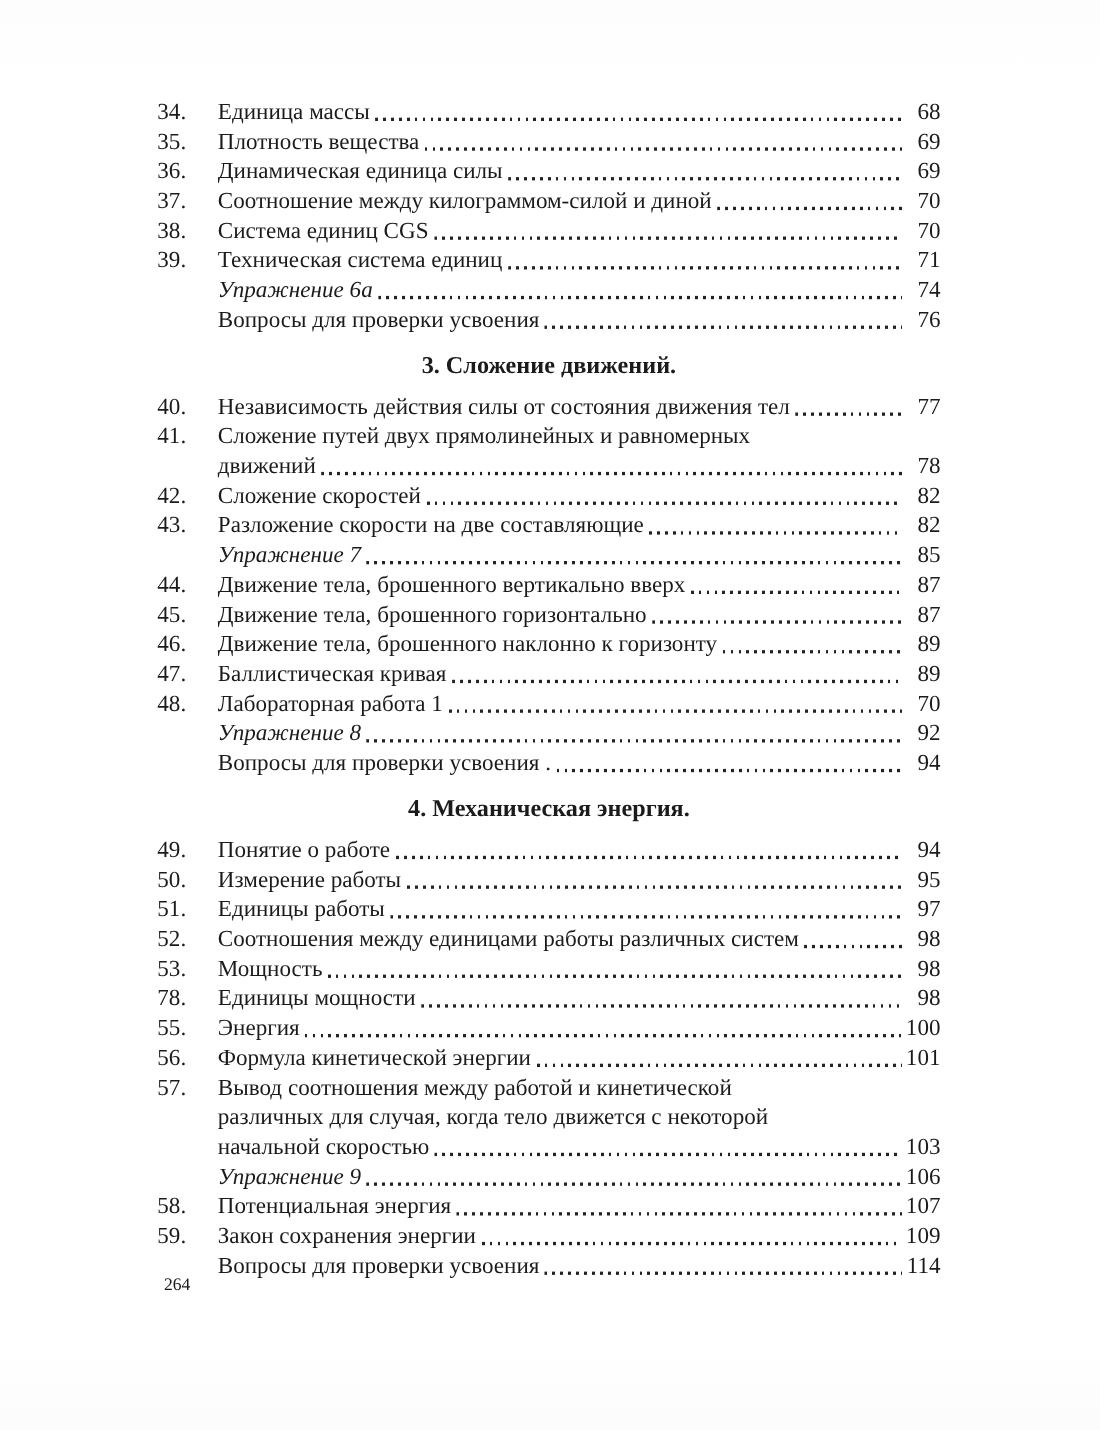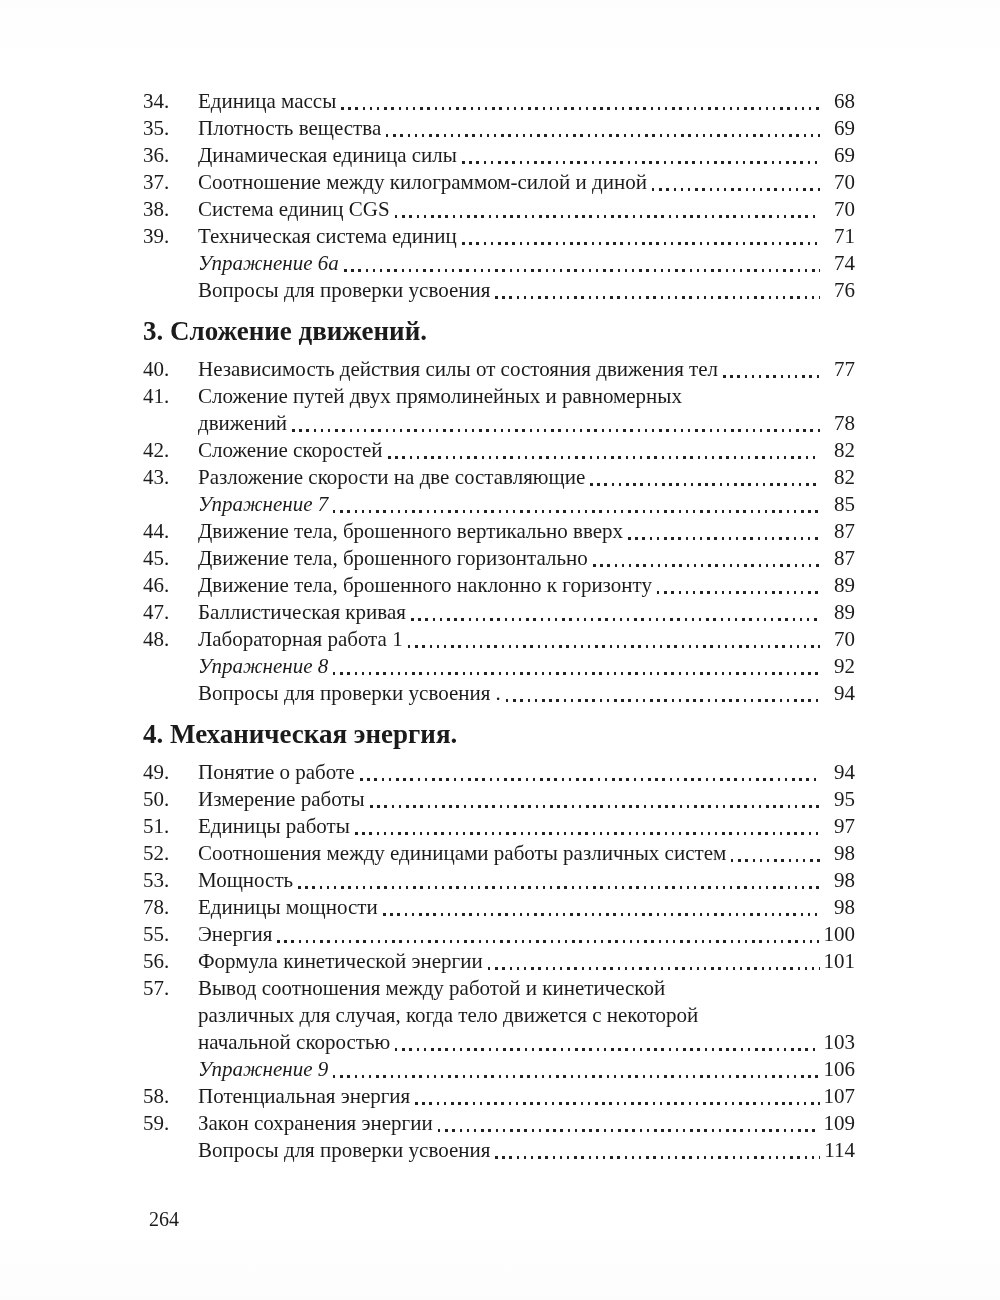--- a/index.html
+++ b/index.html
@@ -39,29 +39,30 @@
     margin: 0 3px 5px 5px;
     background-image: repeating-linear-gradient(
       to right, #232323 0, #232323 2.5px, transparent 2.5px, transparent 7.2px);
   }
   .pg {
     flex: 0 0 auto;
     min-width: 32px;
     text-align: right;
   }
   h2.sec {
-    font-size: 27px;
+    font-size: 22px;
     line-height: 27px;
     font-weight: bold;
+    text-align: center;
     margin: 14px 0 11px 0;
   }
   .footer-num {
     position: absolute;
-    left: 149px; top: 1208px;
-    font-size: 20px;
+    left: 149px; top: 1160px;
+    font-size: 16px;
   }
 </style>
 </head>
 <body>
 
 <div class="page">
   <div class="toc" id="toc-root">
       <div class="row">
         <span class="num">34.</span>
         <span class="title">Единица массы</span>

